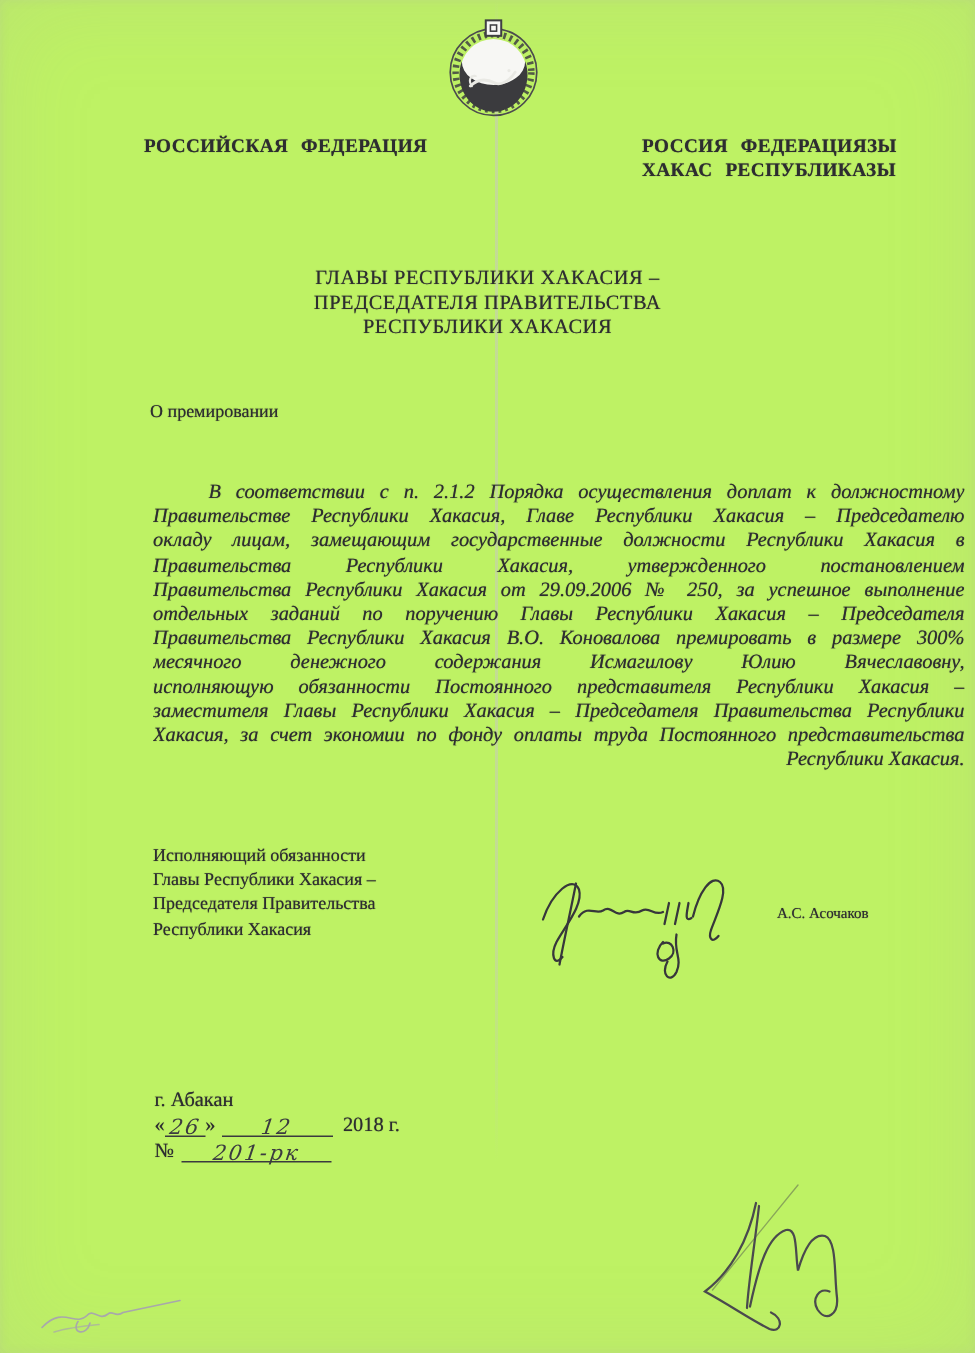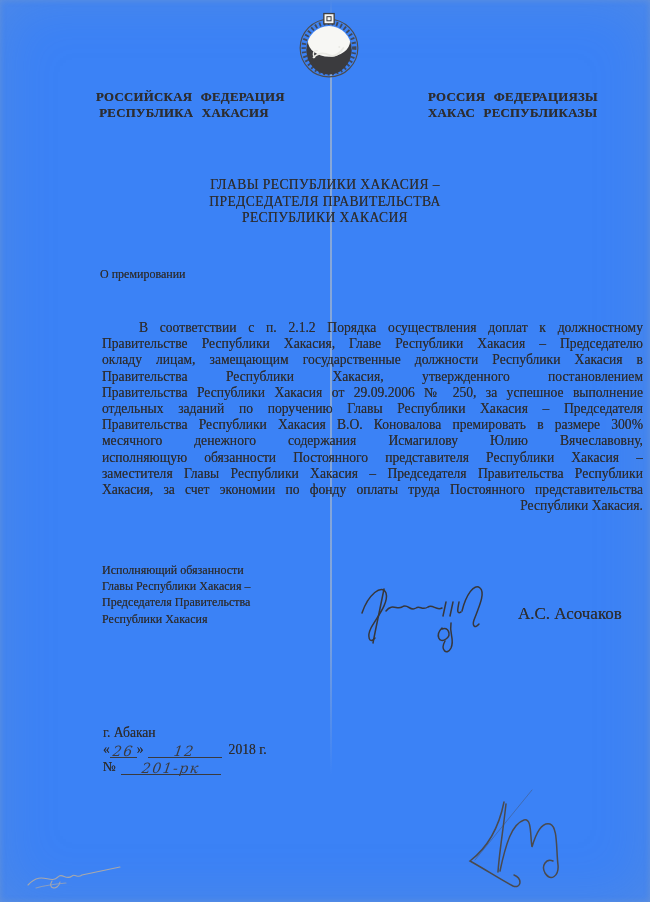--- a/index.html
+++ b/index.html
@@ -1,18 +1,18 @@
 <!DOCTYPE html>
 <html><head>
 <meta charset="utf-8">
 <style>
   html,body { margin:0; padding:0; background:#e9e9e6; }
   #page {
     position:relative; width:650px; height:902px;
-    background:#3b82f6;
+    background:#bef264;
     font-family:"Liberation Serif", serif;
     color:#2d2d30;
     overflow:hidden;
     box-shadow: inset 0 0 60px rgba(170,170,160,0.18), inset 0 0 6px rgba(180,180,170,0.25);
   }
   #page * { box-sizing:border-box; }
   .txt { text-shadow:0 0 0.6px rgba(45,45,48,0.75); }
 
   
   .fold {
@@ -33,29 +33,29 @@
   }
   .doc-subtitle {
     position:absolute; left:0; top:177px; width:650px; text-align:center;
     font-size:13.6px; line-height:16.6px; letter-spacing:0.4px;
   }
 
   .subject { position:absolute; left:100px; top:267px; font-size:12px; }
 
   .body-block { position:absolute; left:102px; top:320px; width:541px; font-size:13.6px; }
   .jline { height:16.2px; line-height:16.2px; overflow:hidden; text-align:justify;
-           text-shadow:0 0 0.6px rgba(45,45,48,0.75); }
+           text-shadow:0 0 0.6px rgba(45,45,48,0.75);font-style:italic; }
   .jline::after { content:""; display:inline-block; width:100%; height:0; }
   .jline.first { text-indent:37px; }
   .jline.last { text-align:right; }
   .jline.last::after { content:none; }
 
   .sig-block { position:absolute; left:102px; top:562px; font-size:12px; }
   .sig-block .line { height:16.2px; line-height:16.2px; text-shadow:0 0 0.6px rgba(45,45,48,0.75); }
-  .sig-name { position:absolute; left:518px; top:604px; font-size:17px; white-space:nowrap; }
+  .sig-name { position:absolute; left:518px; top:604px; font-size:10px; white-space:nowrap; }
 
   .autograph-main   { position:absolute; left:350px; top:565px; width:140px; height:100px; }
   .flourish-br      { position:absolute; left:448px; top:783px; width:145px; height:118px; }
   .flourish-bl      { position:absolute; left:22px;  top:858px; width:115px; height:38px; }
 
   .footer { position:absolute; left:103px; top:724px; font-size:13.6px; line-height:17px; }
   .f-row { white-space:nowrap; height:17px; }
   .blank { display:inline-block; border-bottom:1.2px solid #3a3a3e; text-align:center;
            height:15px; vertical-align:bottom; }
   .blank.day   { width:27px; }
@@ -78,21 +78,20 @@
     <rect x="27" y="2.5" width="10" height="10" fill="#f7f7f4" stroke="#3f3f42" stroke-width="1.3"></rect>
     <rect x="30" y="5.5" width="4" height="4" fill="none" stroke="#3f3f42" stroke-width="1"></rect>
     <path d="M11.5 29 A 22 24 0 1 0 52.5 29 A 20 15 0 1 1 11.5 29 Z" fill="#3b3b3e"></path>
     <path d="M17 45 C 23 39 29 41 33 43 C 37 45 43 41 46 36" fill="none" stroke="#e9e9e4" stroke-width="1.8" stroke-linecap="round"></path>
     <path d="M18 45 C 15.5 41.5 17 38 20.5 38.5" fill="none" stroke="#e9e9e4" stroke-width="1.4" stroke-linecap="round"></path>
     <circle cx="42" cy="35" r="1" fill="#e9e9e4"></circle>
   </svg>
 
   <div class="hdr hdr-left txt">
       <div class="hline first">РОССИЙСКАЯ ФЕДЕРАЦИЯ</div>
-      <div class="hline last">РЕСПУБЛИКА ХАКАСИЯ</div>
     </div>
   <div class="hdr hdr-right txt">
       <div class="hline first">РОССИЯ ФЕДЕРАЦИЯЗЫ</div>
       <div class="hline last">ХАКАС РЕСПУБЛИКАЗЫ</div>
     </div>
 
   <div class="doc-subtitle txt">
       <div class="sline first">ГЛАВЫ РЕСПУБЛИКИ ХАКАСИЯ –</div>
       <div class="sline">ПРЕДСЕДАТЕЛЯ ПРАВИТЕЛЬСТВА</div>
       <div class="sline last">РЕСПУБЛИКИ ХАКАСИЯ</div>

